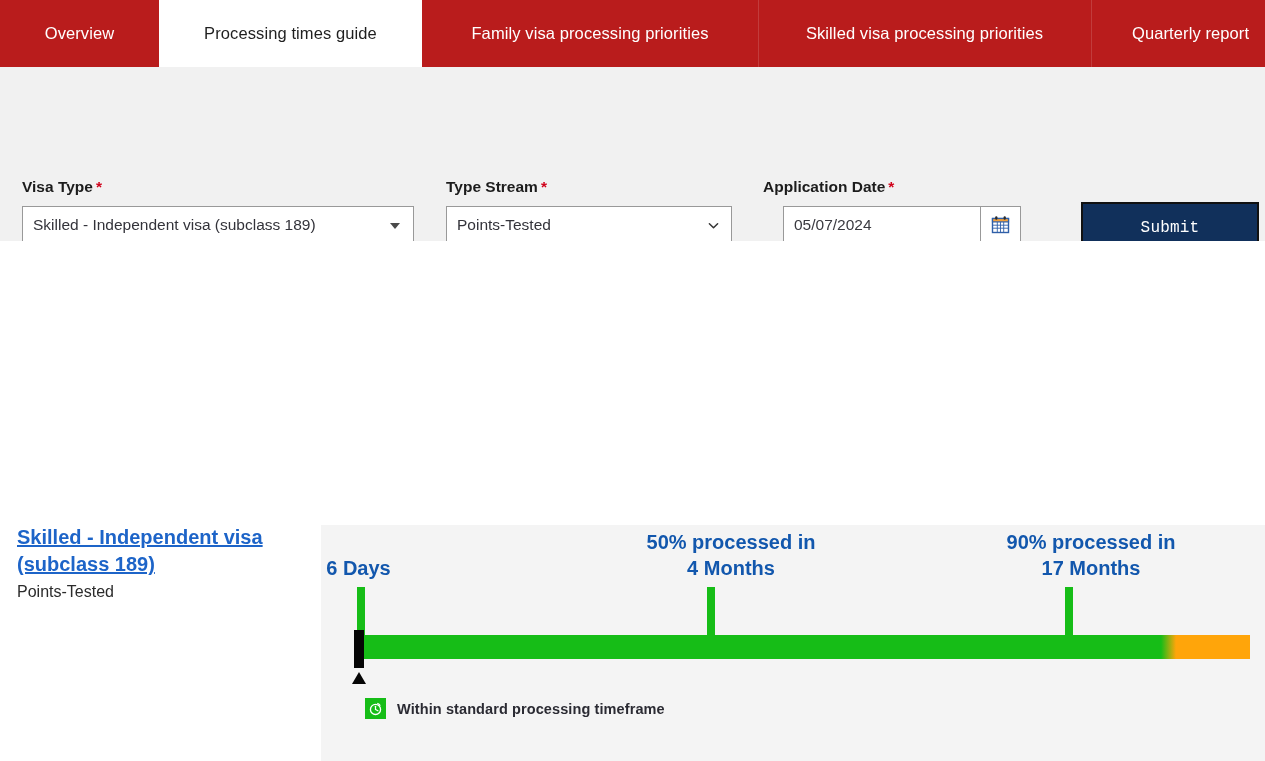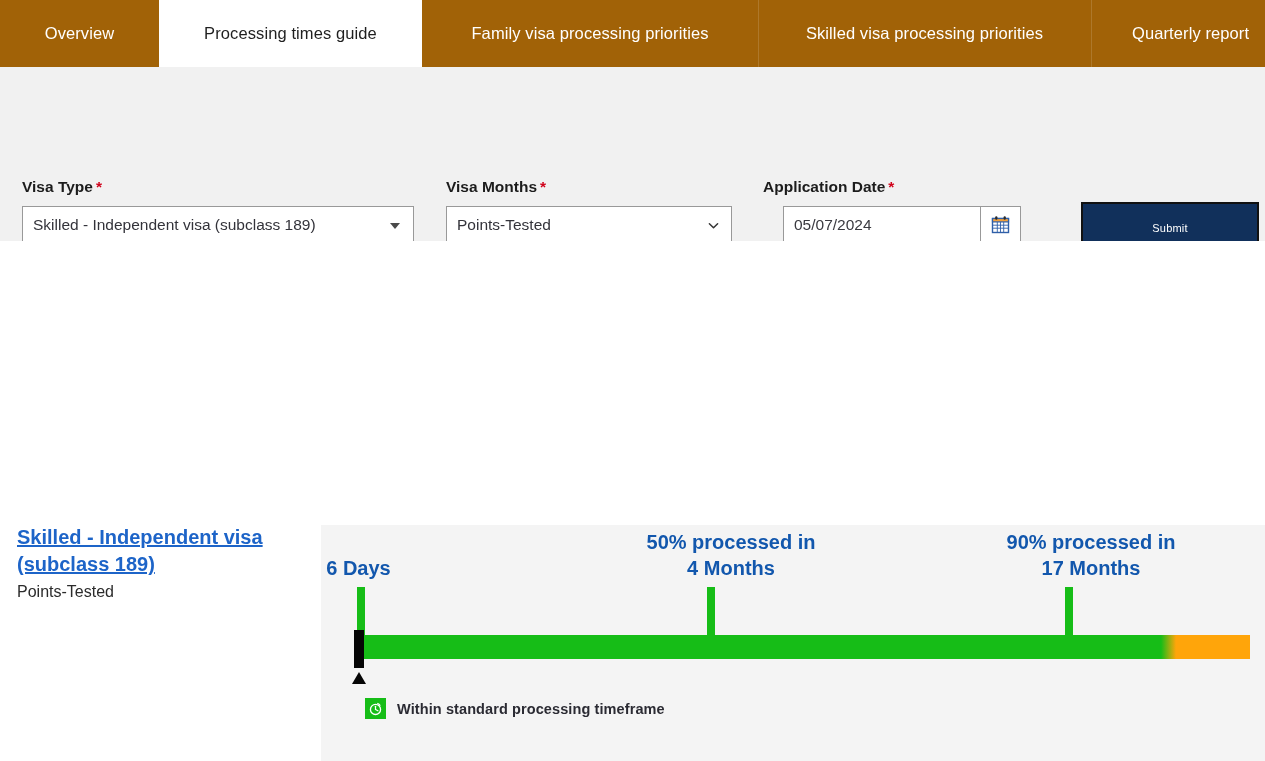--- a/index.html
+++ b/index.html
@@ -35,21 +35,21 @@
     align-items: center;
     justify-content: center;
     color: #ffffff;
     font-size: 16.5px;
     letter-spacing: .1px;
     padding: 0 28px;
     box-sizing: border-box;
     position: relative;
     cursor: pointer;
     white-space: nowrap;
-    background: #a16207;
+    background: #b91c1c;
   }
   .tab + .tab::before {
     content: "";
     position: absolute;
     left: 0;
     top: 0;
     bottom: 0;
     width: 1px;
     background: rgba(255,255,255,0.14);
   }
@@ -165,22 +165,22 @@
 
   .submit-btn {
     position: absolute;
     left: 1081px;
     top: 135px;
     width: 178px;
     height: 52px;
     box-sizing: border-box;
     background: #11305b;
     color: #ffffff;
-    font-family: Liberation Sans, sans-serif;
-    font-size: 11px;
+    font-family: Liberation Mono, monospace;
+    font-size: 16px;
     border: 2px solid #111111;
     cursor: pointer;
     letter-spacing: .2px;
   }
 
   
   .results {
     position: relative;
     background: #ffffff;
     height: 520px;
@@ -319,21 +319,21 @@
       <span>Visa Type</span><span class="req">*</span>
     </div>
     <div class="select-box select-visa-type">
       <span>Skilled - Independent visa (subclass 189)</span>
       <span class="caret-tri"></span>
     </div>
   </div>
 
   <div class="field field-visa-stream">
     <div class="field-label">
-      <span>Visa Months</span><span class="req">*</span>
+      <span>Type Stream</span><span class="req">*</span>
     </div>
     <div class="select-box select-visa-stream">
       <span>Points-Tested</span>
       <svg class="caret-chev" viewBox="0 0 12 12">
         <path d="M1.5 4 L6 8.5 L10.5 4" fill="none" stroke="#333333" stroke-width="1.6" stroke-linecap="round" stroke-linejoin="round"></path>
       </svg>
     </div>
   </div>
 
   <div class="field field-app-date">

